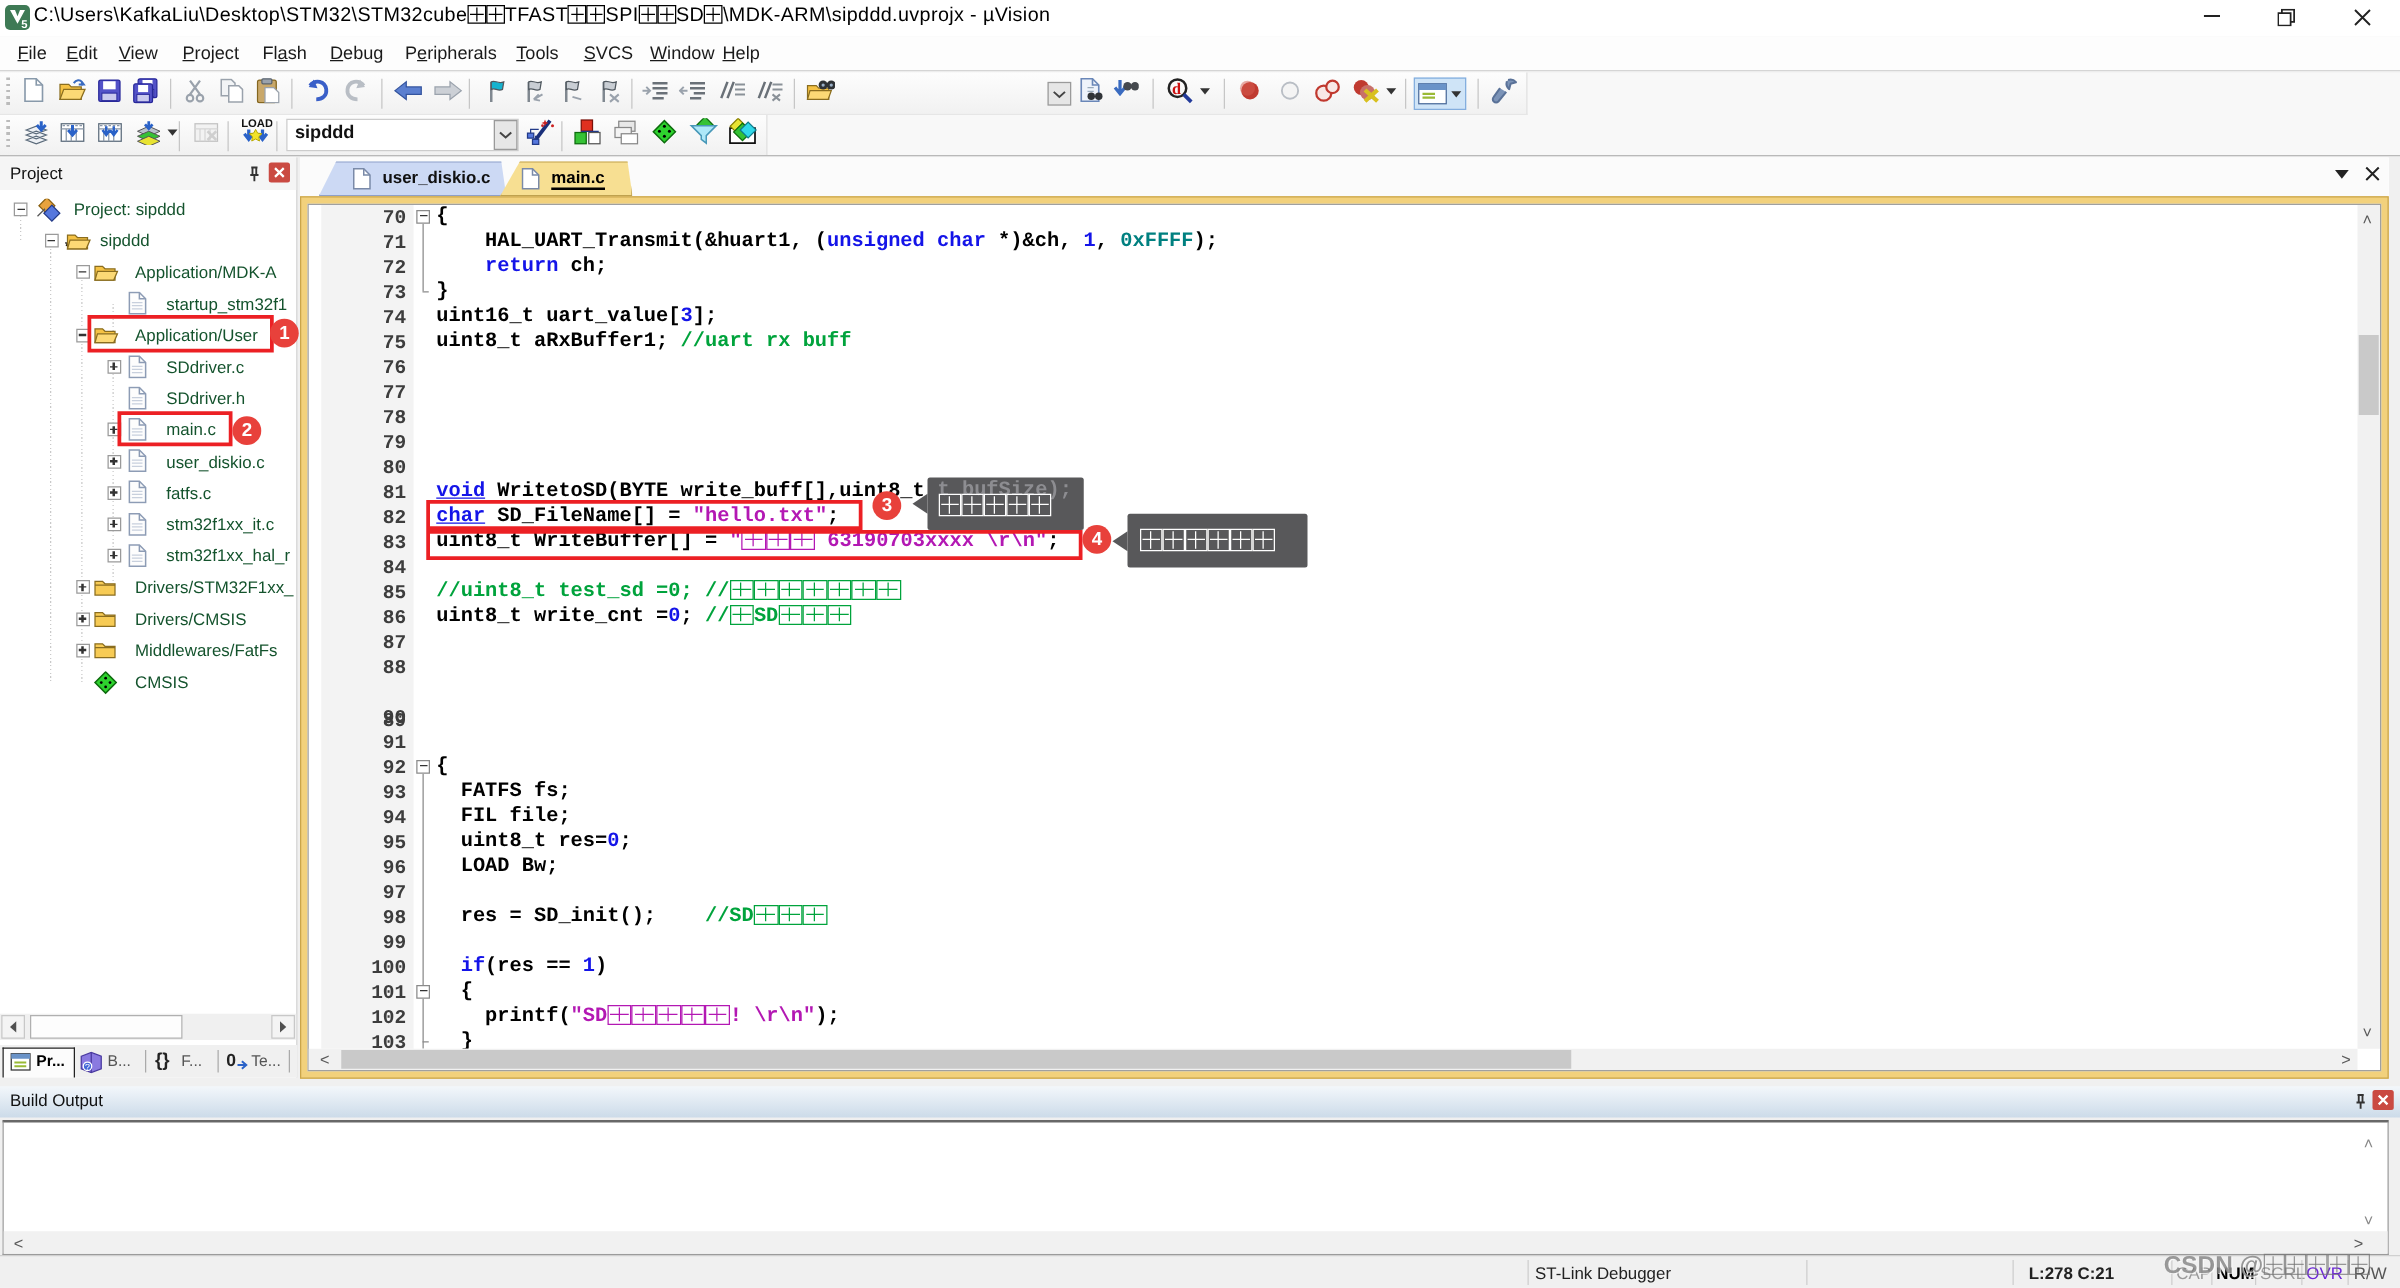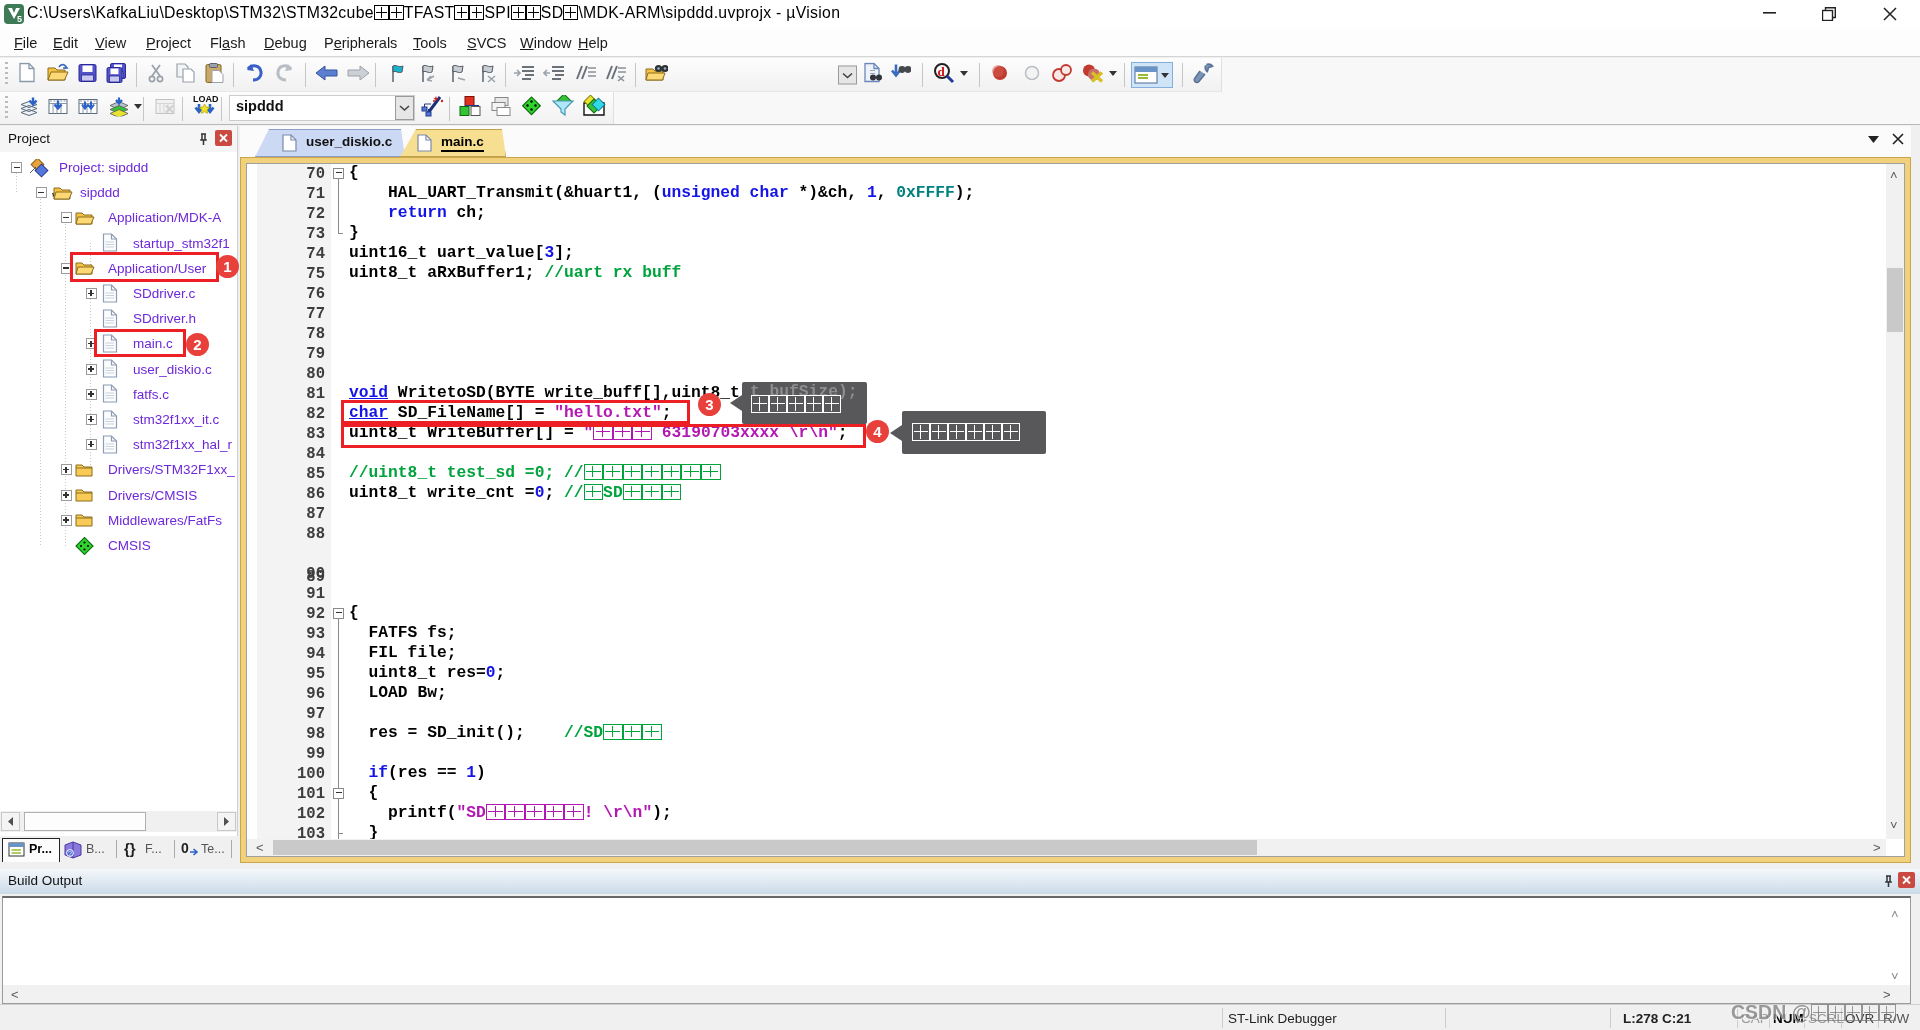--- a/index.html
+++ b/index.html
@@ -22,21 +22,21 @@
 
 #toolbar{position:absolute;left:0;top:58px;width:1920px;height:67px;background:#f8f8f8;border-bottom:1px solid #b9b9b9}
 .tb-row1{position:absolute;left:0;top:0;width:1222px;height:34px;background:linear-gradient(#fdfdfd,#f1f1f1);border-right:1px solid #e0e0e0;border-bottom:1px solid #e6e6e6}
 .tb-row2{position:absolute;left:0;top:34px;width:614px;height:32px;background:linear-gradient(#fdfdfd,#f1f1f1);border-right:1px solid #e0e0e0}
 .grip{position:absolute;left:5px;top:4px;bottom:4px;width:3px;background:repeating-linear-gradient(#bbb 0 2px,transparent 2px 5px)}
 .sep{position:absolute;top:5px;height:24px;width:1px;background:#c6c6c6}
 .ic{position:absolute;top:50%;transform:translateY(-50%)}
 
 #proj{position:absolute;left:0;top:126px;width:238px;height:736px;background:#fff;border-right:1px solid #cfcfcf}
 #proj-hdr{position:absolute;left:0;top:0;width:100%;height:26px;background:#f5f5f5;font-size:13.5px;color:#111}
-#tree{position:absolute;left:0;top:27px;width:100%;height:658px;overflow:hidden;font-size:13.5px;color:#6d28d9}
+#tree{position:absolute;left:0;top:27px;width:100%;height:658px;overflow:hidden;font-size:13.5px;color:#14532d}
 .trow{position:absolute;height:25px;line-height:25px;white-space:nowrap}
 
 #edwin{position:absolute;left:240px;top:126px;width:1671px;height:737px;background:#fff}
 #tabbar{position:absolute;left:0;top:0;width:100%;height:31px;background:#fbfbfb}
 #gold{position:absolute;left:0;top:31px;width:100%;height:706px;background:#f2d17c;border:1px solid #caa54a}
 #edbody{position:absolute;left:6px;top:37px;width:1659px;height:694px;background:#fff;border:1px solid #a0a0a0}
 #gutter{position:absolute;left:10px;top:0;width:74px;height:675px;background:#f3f3f3}
 #foldcol{position:absolute;left:84px;top:0;width:22px;height:675px;background:#fff}
 #code{position:absolute;left:0;top:0;width:100%;height:675px;overflow:hidden}
 .cl{position:absolute;left:102px;white-space:pre;font-family:"Liberation Mono",monospace;font-weight:bold;font-size:16.3px;line-height:20px;color:#000}
@@ -733,19 +733,19 @@
   <div class="cell-sep" style="left:1445px"></div>
   <div class="cell-sep" style="left:1610px"></div>
   <span class="abs" style="left:1623px;top:6px;font-weight:bold">L:278 C:21</span>
   <div class="cell-sep" style="left:1737px"></div>
   <span class="abs" style="left:1741px;top:6px;color:#9a9a9a">CAP</span>
   <div class="cell-sep" style="left:1769px"></div>
   <span class="abs" style="left:1773px;top:6px;font-weight:bold;color:#000">NUM</span>
   <div class="cell-sep" style="left:1804px"></div>
   <span class="abs" style="left:1808px;top:6px;color:#9a9a9a">SCRL</span>
   <div class="cell-sep" style="left:1841px"></div>
-  <span class="abs" style="left:1845px;top:6px;color:#404040">OVR</span>
+  <span class="abs" style="left:1845px;top:6px;color:#6d28d9">OVR</span>
   <div class="cell-sep" style="left:1878px"></div>
   <span class="abs" style="left:1883px;top:6px;color:#555">R/W</span>
 </div>
 <div id="wm">CSDN @<i class="cj" style="width:17px;height:17px;vertical-align:-2px"></i><i class="cj" style="width:17px;height:17px;vertical-align:-2px"></i><i class="cj" style="width:17px;height:17px;vertical-align:-2px"></i><i class="cj" style="width:17px;height:17px;vertical-align:-2px"></i><i class="cj" style="width:17px;height:17px;vertical-align:-2px"></i></div>
 
 </div>
 
 </body></html>

